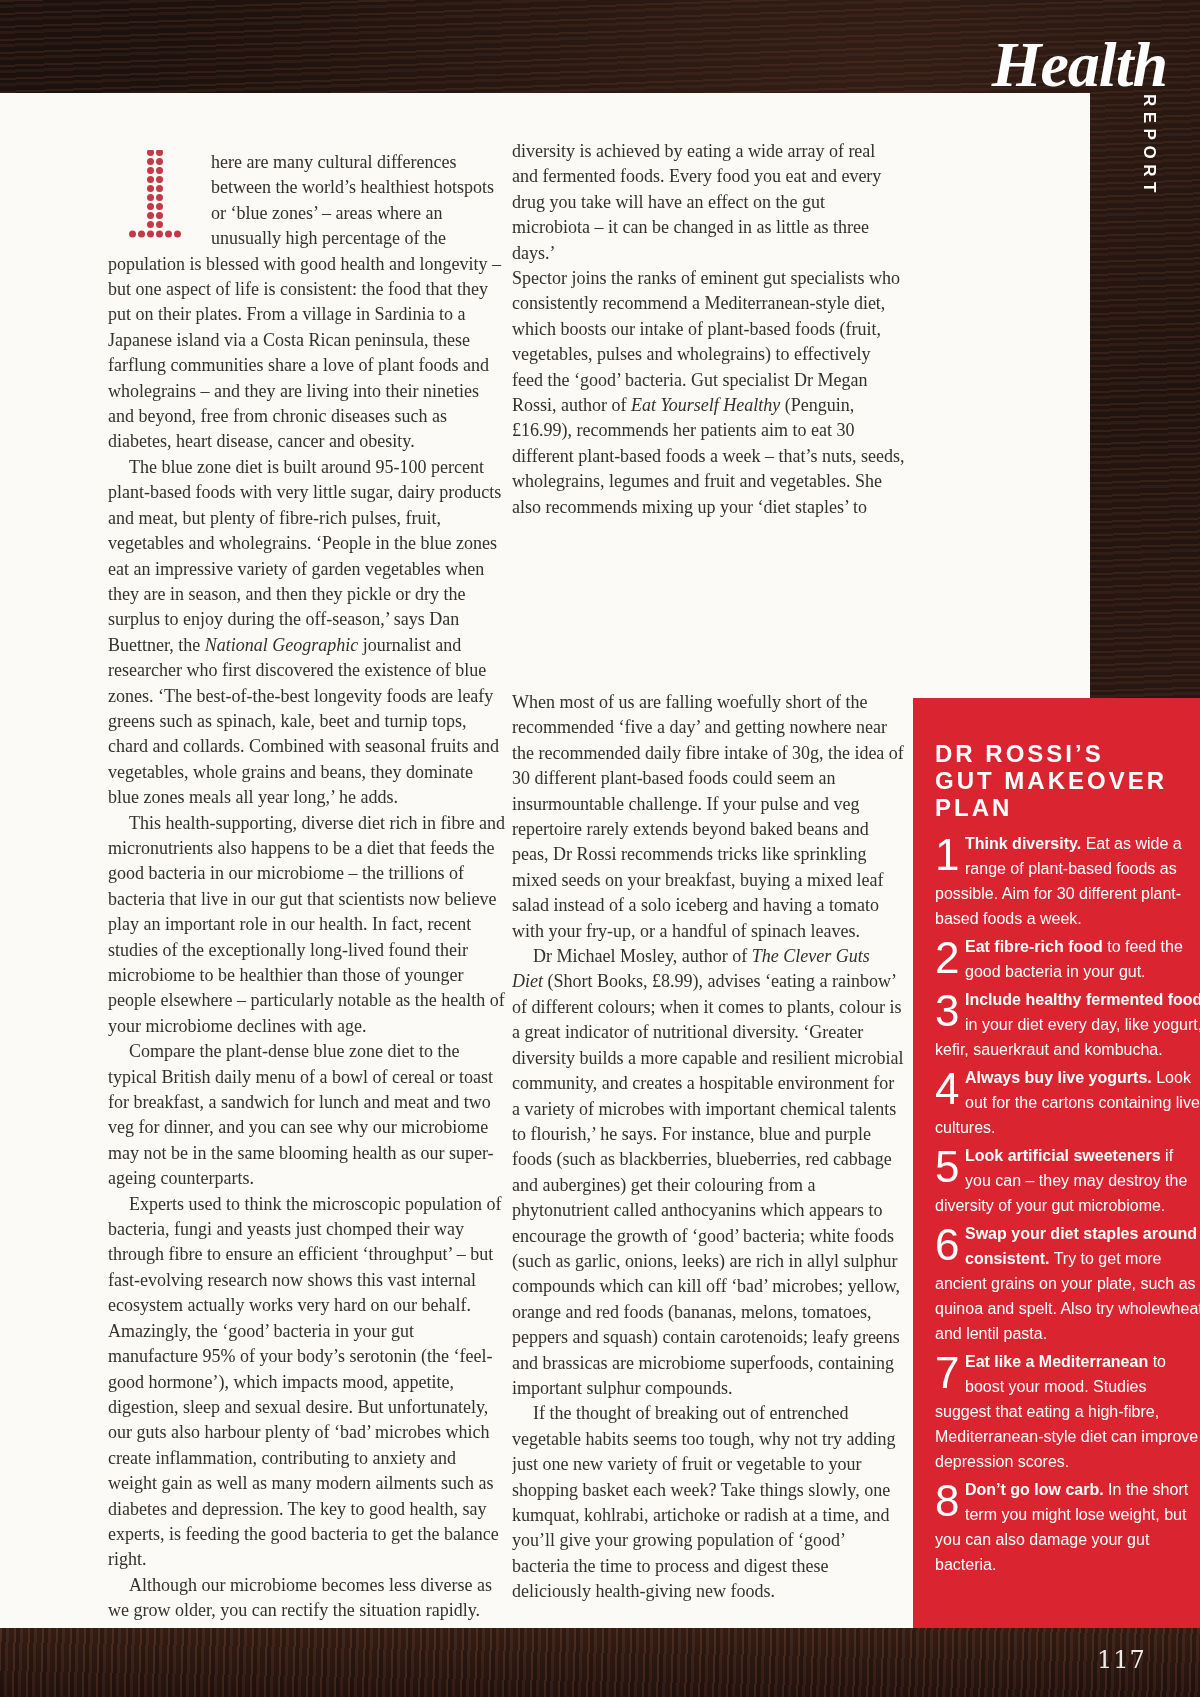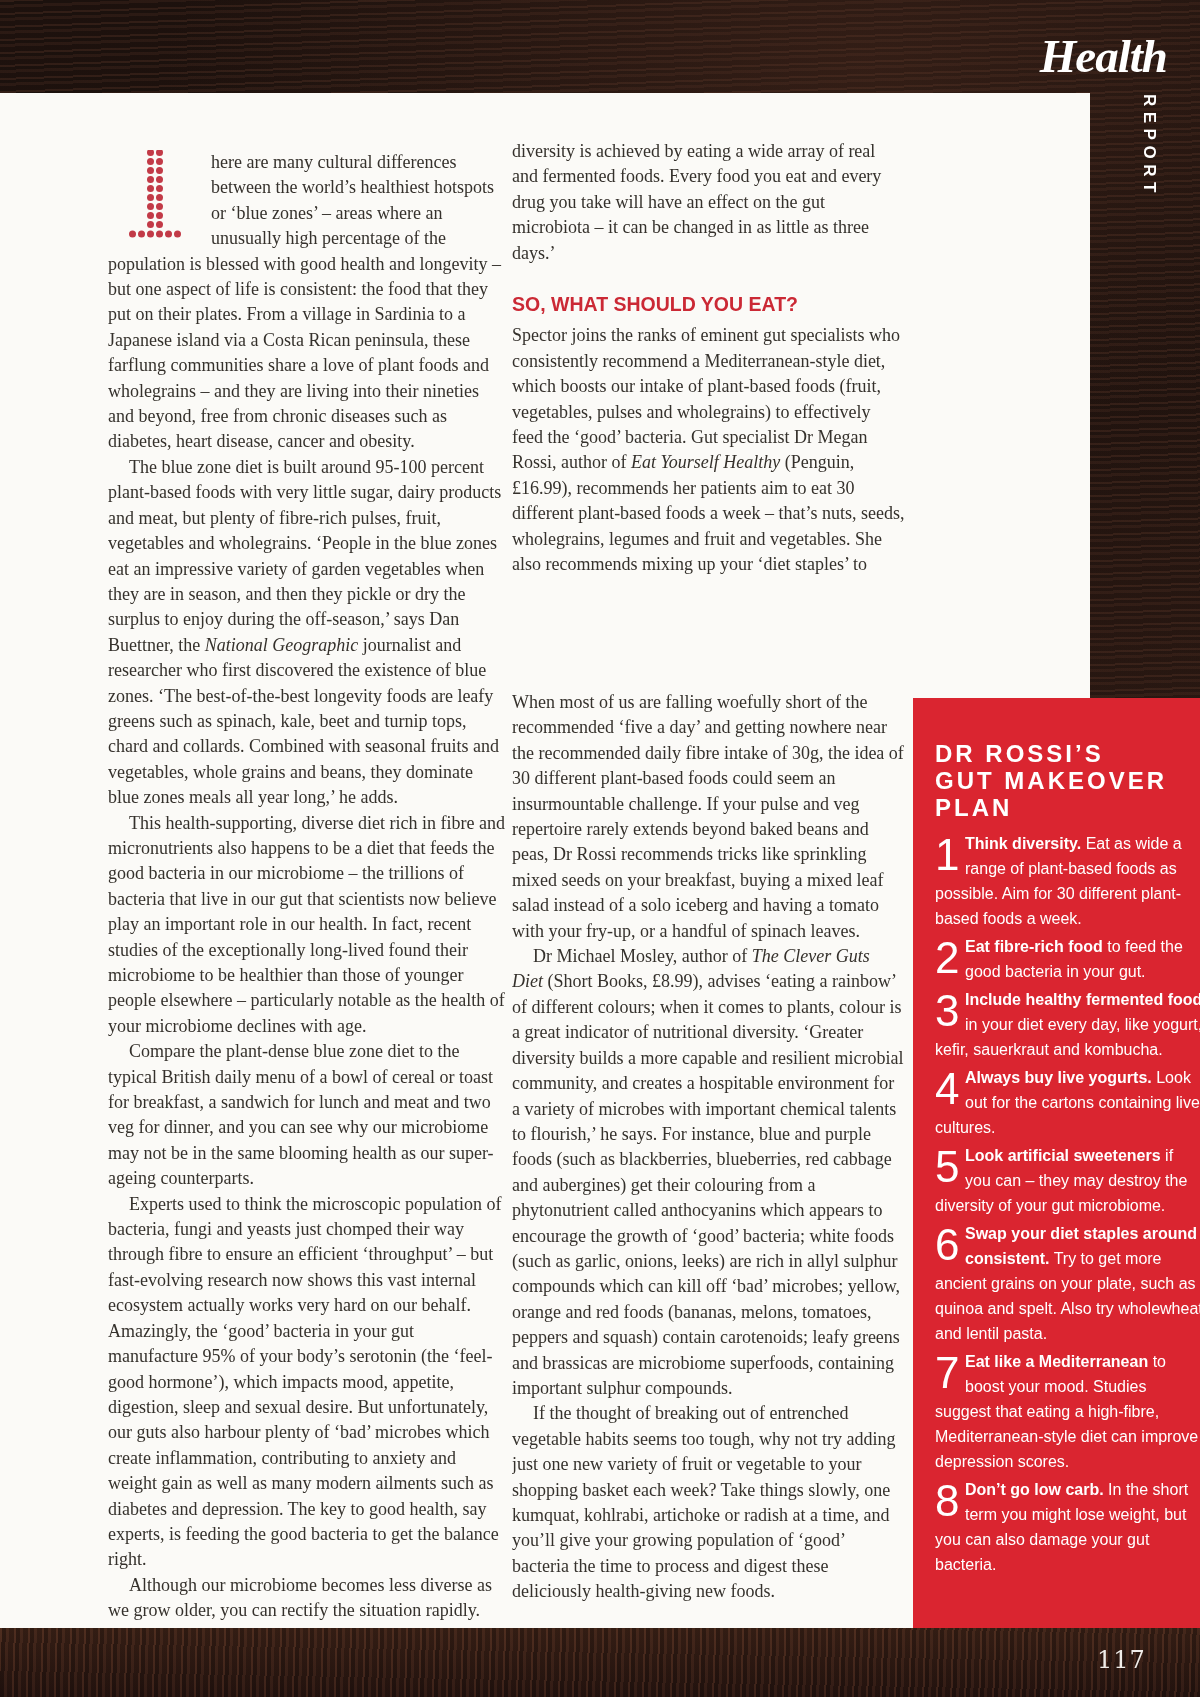--- a/index.html
+++ b/index.html
@@ -12,21 +12,21 @@
       radial-gradient(700px 900px at 96% 55%, rgba(90,50,36,.25), rgba(0,0,0,0) 75%),
       repeating-linear-gradient(178deg,
         rgba(122,72,52,.16) 0 2px, rgba(0,0,0,.24) 2px 5px,
         rgba(92,52,38,.13) 5px 8px, rgba(8,3,2,.26) 8px 13px),
       linear-gradient(#241611,#2a1913);
   }
   .paper{position:absolute;left:0;top:93px;width:1090px;height:1535px;background:var(--paper-white,#fbfaf7);}
   .masthead{
     position:absolute;top:33px;right:33px;color:#ffffff;
     font-family:"Liberation Serif",serif;font-style:italic;font-weight:700;
-    font-size:47px;letter-spacing:-1px;line-height:1;
+    font-size:64px;letter-spacing:-1px;line-height:1;
   }
   .report{
     position:absolute;left:1139px;top:94px;writing-mode:vertical-rl;
     color:#ffffff;font-family:"Liberation Sans",sans-serif;font-weight:700;
     font-size:17px;letter-spacing:5.5px;
   }
   .body-col{position:absolute;color:var(--body-ink,#35312c);font-size:18px;line-height:25.4px;}
   [data-paragraphs] p{margin:0;}
   [data-paragraphs] p + p{text-indent:21px;}
   .col1{left:108px;top:150px;width:400px;height:1474px;overflow:hidden;}
@@ -132,21 +132,20 @@
         <p>Compare the plant-dense blue zone diet to the typical British daily menu of a bowl of cereal or toast for breakfast, a sandwich for lunch and meat and two veg for dinner, and you can see why our microbiome may not be in the same blooming health as our super-ageing counterparts.</p>
         <p>Experts used to think the microscopic population of bacteria, fungi and yeasts just chomped their way through fibre to ensure an efficient ‘throughput’ – but fast-evolving research now shows this vast internal ecosystem actually works very hard on our behalf. Amazingly, the ‘good’ bacteria in your gut manufacture 95% of your body’s serotonin (the ‘feel-good hormone’), which impacts mood, appetite, digestion, sleep and sexual desire. But unfortunately, our guts also harbour plenty of ‘bad’ microbes which create inflammation, contributing to anxiety and weight gain as well as many modern ailments such as diabetes and depression. The key to good health, say experts, is feeding the good bacteria to get the balance right.</p>
         <p>Although our microbiome becomes less diverse as we grow older, you can rectify the situation rapidly. Professor Tim Spector of Kings College, London, author of  (W&amp;N, £8.99) says: ‘Microbial</p>
       </div>
   </div>
 
   <div class="body-col col2top">
     <div data-paragraphs="article.col2_intro">
         <p>diversity is achieved by eating a wide array of real and fermented foods. Every food you eat and every drug you take will have an effect on the gut microbiota – it can be changed in as little as three days.’</p>
       </div>
-    <h2 class="heading">SO, WHAT SHOULD YOU EAT?</h2>
     <div data-paragraphs="article.col2_after_heading">
         <p>Spector joins the ranks of eminent gut specialists who consistently recommend a Mediterranean-style diet, which boosts our intake of plant-based foods (fruit, vegetables, pulses and wholegrains) to effectively feed the ‘good’ bacteria. Gut specialist Dr Megan Rossi, author of <i>Eat Yourself Healthy</i> (Penguin, £16.99), recommends her patients aim to eat 30 different plant-based foods a week – that’s nuts, seeds, wholegrains, legumes and fruit and vegetables. She also recommends mixing up your ‘diet staples’ to</p>
       </div>
   </div>
 
 
   <div class="body-col col2bottom">
     <div data-paragraphs="article.col2_rest">
         <p>When most of us are falling woefully short of the recommended ‘five a day’ and getting nowhere near the recommended daily fibre intake of 30g, the idea of 30 different plant-based foods could seem an insurmountable challenge. If your pulse and veg repertoire rarely extends beyond baked beans and peas, Dr Rossi recommends tricks like sprinkling mixed seeds on your breakfast, buying a mixed leaf salad instead of a solo iceberg and having a tomato with your fry-up, or a handful of spinach leaves.</p>
         <p>Dr Michael Mosley, author of <i>The Clever Guts Diet</i> (Short Books, £8.99), advises ‘eating a rainbow’ of different colours; when it comes to plants, colour is a great indicator of nutritional diversity. ‘Greater diversity builds a more capable and resilient microbial community, and creates a hospitable environment for a variety of microbes with important chemical talents to flourish,’ he says. For instance, blue and purple foods (such as blackberries, blueberries, red cabbage and aubergines) get their colouring from a phytonutrient called anthocyanins which appears to encourage the growth of ‘good’ bacteria; white foods (such as garlic, onions, leeks) are rich in allyl sulphur compounds which can kill off ‘bad’ microbes; yellow, orange and red foods (bananas, melons, tomatoes, peppers and squash) contain carotenoids; leafy greens and brassicas are microbiome superfoods, containing important sulphur compounds.</p>

